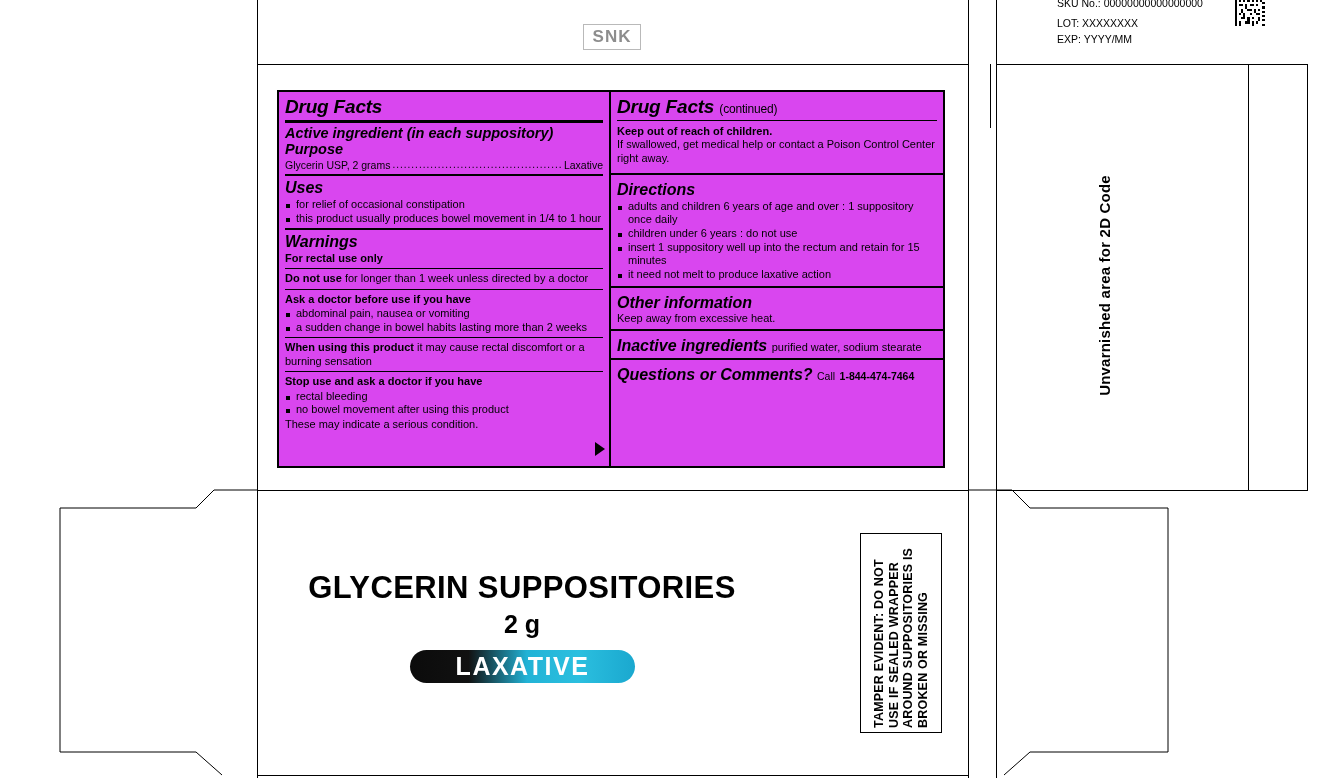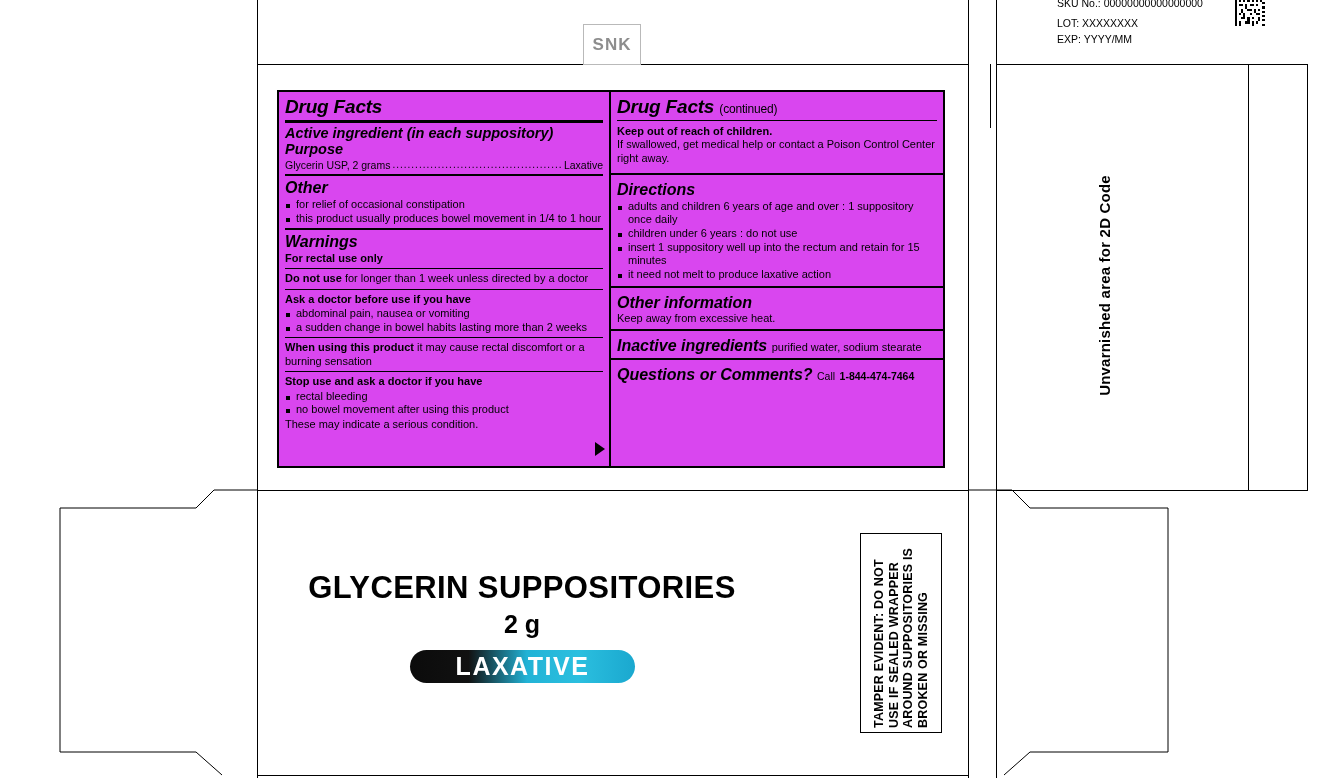--- a/index.html
+++ b/index.html
@@ -25,21 +25,21 @@
     position: absolute;
     left: 0; top: 0;
     width: 1324px; height: 778px;
     pointer-events: none;
   }
 
   
   #snk-logo {
     position: absolute;
     left: 583px; top: 24px;
-    width: 58px; height: 41px;
+    width: 58px; height: 26px;
     border: 1px solid #b9b9b9;
     box-sizing: border-box;
     color: #8d8d8d;
     font-size: 17px;
     font-weight: bold;
     letter-spacing: 1px;
     display: flex;
     align-items: center;
     justify-content: center;
     font-family: "Liberation Sans", sans-serif;
@@ -348,21 +348,21 @@
       <div class="rule-thick"></div>
 
       <div class="sec-head">Active ingredient (in each suppository) Purpose</div>
       <div class="dotted-row">
         <span class="lead">Glycerin  USP,  2  grams</span>
         <span class="dots">................................................</span>
         <span class="tail">Laxative</span>
       </div>
       <div class="rule-med"></div>
 
-      <div class="sec-head-lg">Other</div>
+      <div class="sec-head-lg">Uses</div>
       <ul class="bullets">
         <li>for relief of occasional constipation</li>
         <li>this product usually produces bowel movement in 1/4 to 1 hour</li>
       </ul>
       <div class="rule-med"></div>
 
       <div class="sec-head-lg">Warnings</div>
       <div class="bold-line">For rectal use only</div>
       <div class="rule-thin"></div>
 

